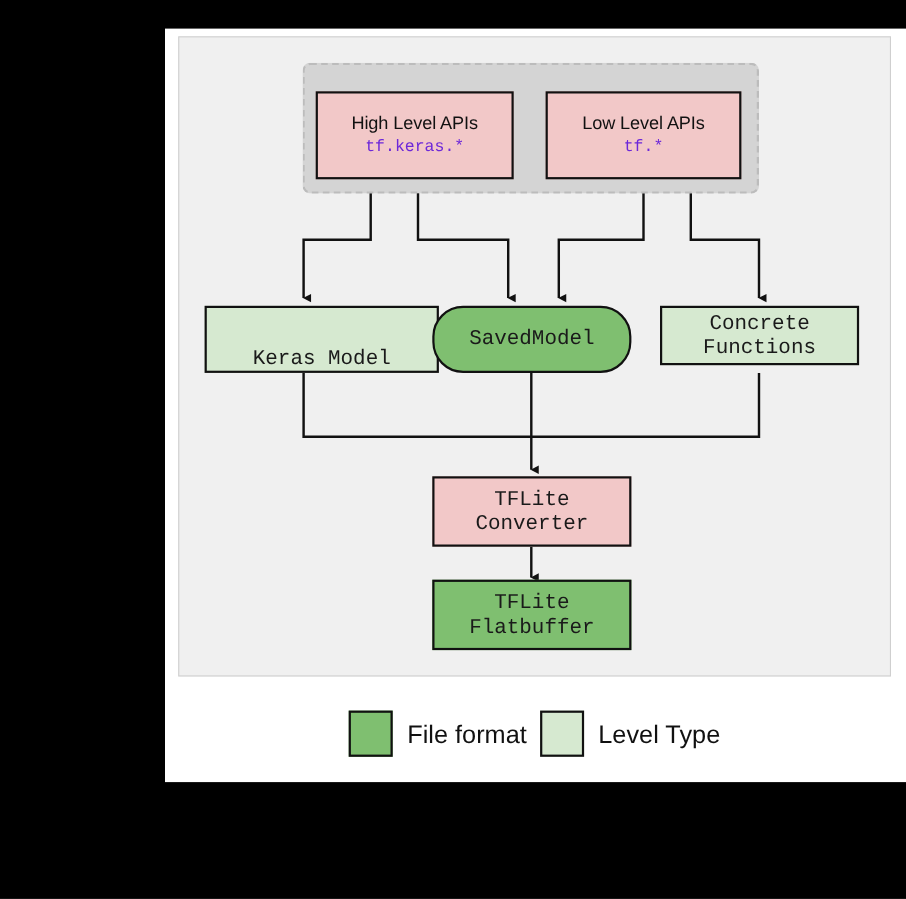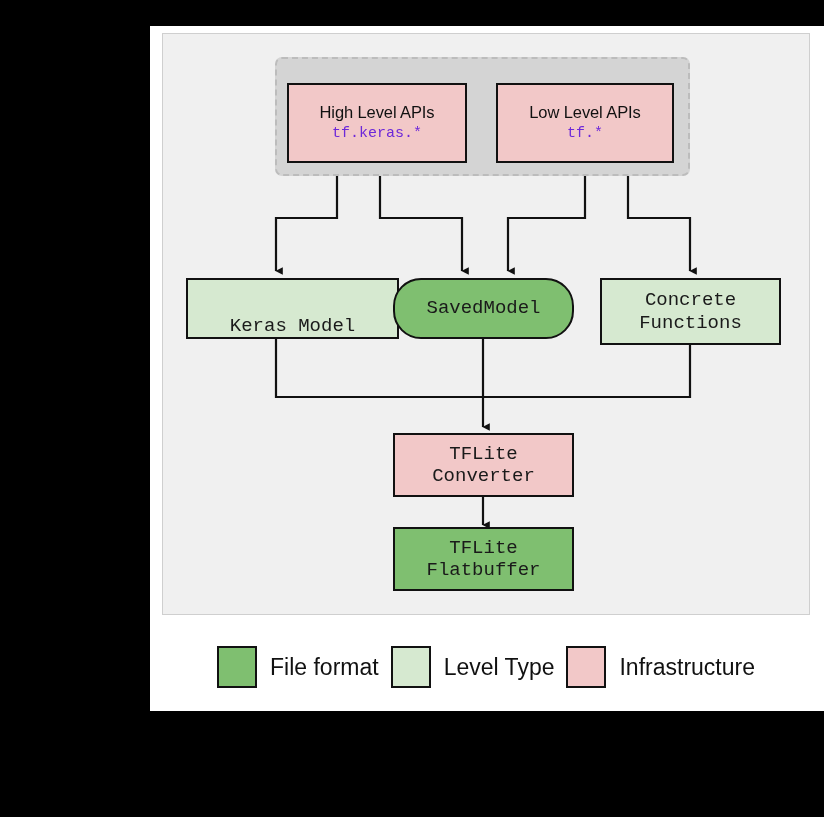--- a/index.html
+++ b/index.html
@@ -166,21 +166,21 @@
   </div>
 
   <div class="node fill-lgrn" style="left:36px; top:252px; width:213px; height:61px;justify-content:flex-end;">
     <span class="title-mono">Keras Model</span>
   </div>
 
   <div class="node fill-dgrn" style="left:243px; top:252px; width:181px; height:61px;border-radius:28px;">
     <span class="title-mono">SavedModel</span>
   </div>
 
-  <div class="node fill-lgrn" style="left:450px; top:252px; width:181px; height:67px;">
+  <div class="node fill-lgrn" style="left:450px; top:252px; width:181px; height:54px;">
     <span class="title-mono">Concrete
 Functions</span>
   </div>
 
   <div class="node fill-pink" style="left:243px; top:407px; width:181px; height:64px;">
     <span class="title-mono">TFLite
 Converter</span>
   </div>
 
   <div class="node fill-dgrn" style="left:243px; top:501px; width:181px; height:64px;">
@@ -193,20 +193,16 @@
     <div class="legend-entry">
       <span class="swatch" style="background:#7fbf70;"></span>
       <span class="legend-label">File format</span>
     </div>
 
     <div class="legend-entry">
       <span class="swatch" style="background:#d6e9d0;"></span>
       <span class="legend-label">Level Type</span>
     </div>
 
-    <div class="legend-entry">
-      <span class="swatch" style="background:#f2c8c8;"></span>
-      <span class="legend-label">Infrastructure</span>
-    </div>
 
   </div>
 
 </div>
 
 </body></html>

